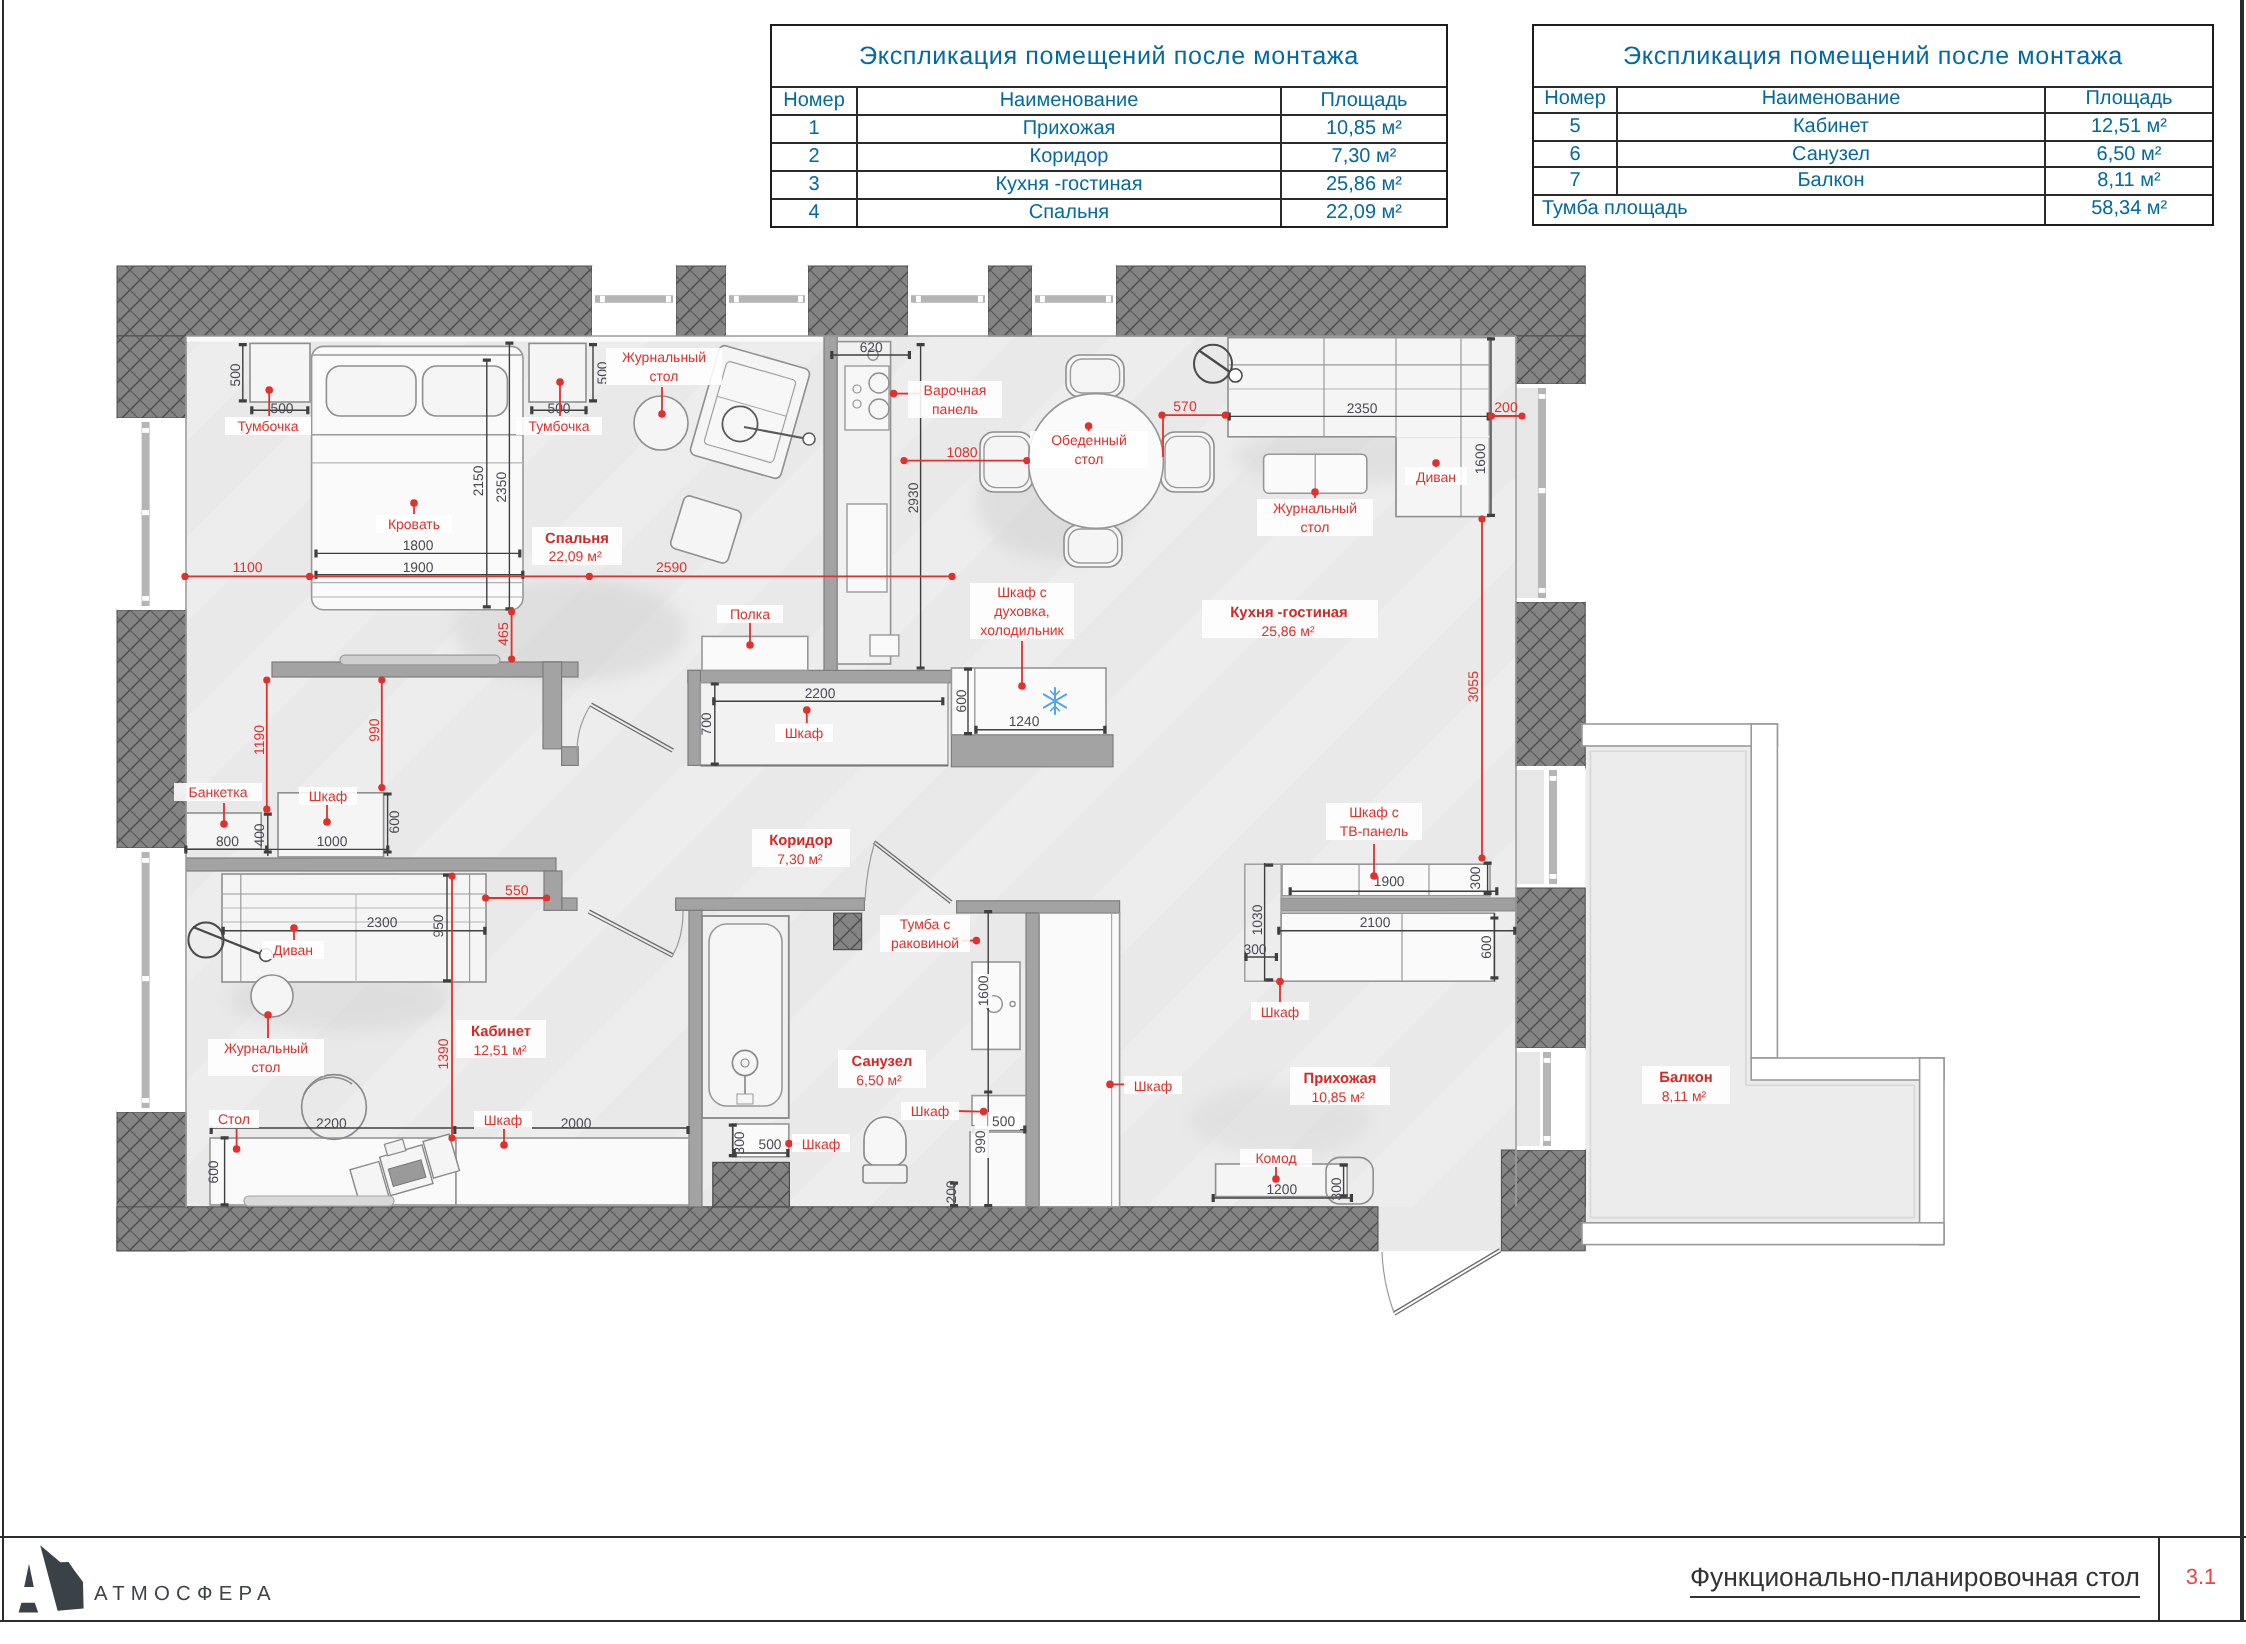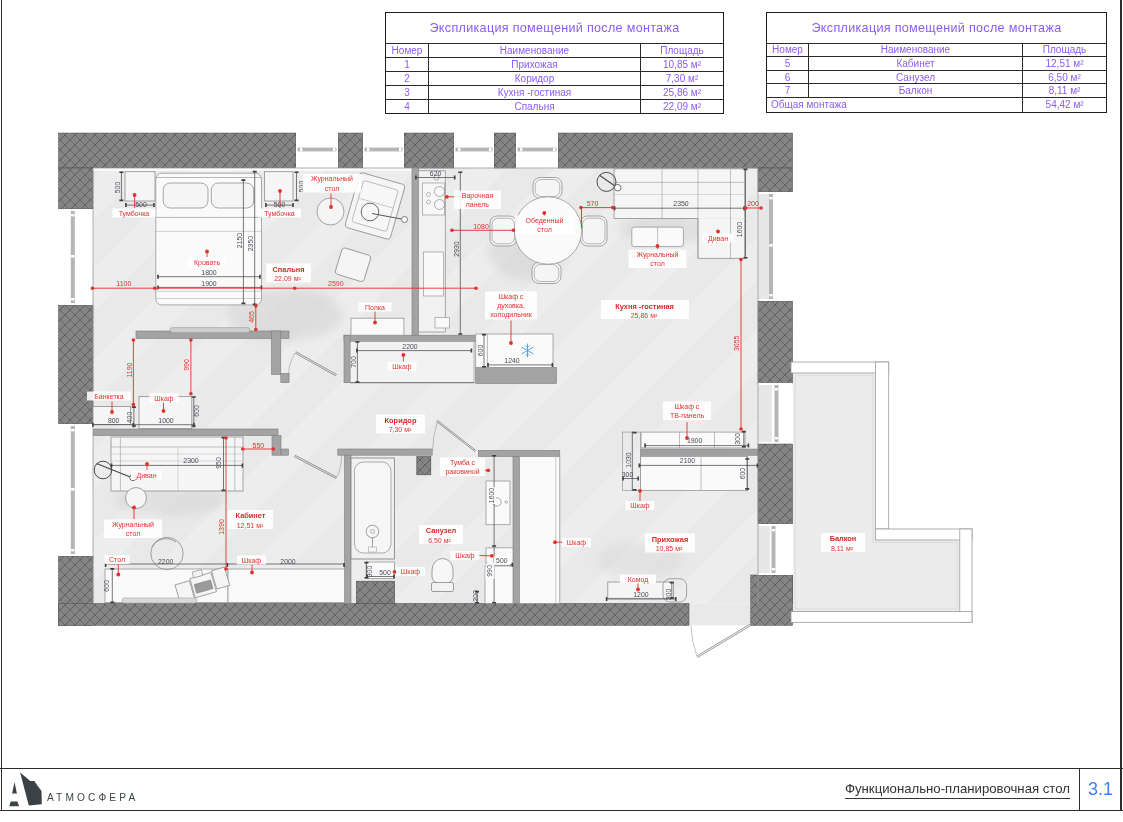--- a/index.html
+++ b/index.html
@@ -1,32 +1,32 @@
 <!DOCTYPE html>
 <html><head>
 <meta charset="utf-8">
 <style>
   html,body{margin:0;padding:0;}
   body{width:1123px;height:822px;position:relative;overflow:hidden;background:#fff;
        font-family:"Liberation Sans", sans-serif;}
-  .tbl{position:absolute;border:1.4px solid #1d1d1d;box-sizing:border-box;color:#8b5cf6;}
+  .tbl{position:absolute;border:1.4px solid #1d1d1d;box-sizing:border-box;color:#0369a1;}
   .tt{border-bottom:1.1px solid #2a2a2a;display:flex;align-items:center;justify-content:center;
       font-size:12.6px;letter-spacing:0.3px;box-sizing:border-box;}
   .tr{display:flex;border-bottom:1px solid #2a2a2a;box-sizing:border-box;}
   .tr:last-child{border-bottom:none;}
   .td{border-right:1px solid #2a2a2a;display:flex;align-items:center;justify-content:center;
       font-size:10px;box-sizing:border-box;height:100%;}
   .td:last-child{border-right:none;}
   #footer-sep{position:absolute;left:0;top:767.6px;width:1123px;height:1.3px;background:#2c2c2c;}
   #footer-bot{position:absolute;left:0;top:809.8px;width:1123px;height:1.3px;background:#2c2c2c;}
   #bord-l{position:absolute;left:0.6px;top:0;width:1.2px;height:811px;background:#2c2c2c;}
   #bord-r{position:absolute;left:1120.3px;top:0;width:1.3px;height:811px;background:#2c2c2c;}
   #box31{position:absolute;left:1079px;top:767.6px;width:1.2px;height:43.4px;background:#2c2c2c;}
   #t31{position:absolute;left:1080px;top:768px;width:41px;height:42px;display:flex;align-items:center;
-      justify-content:center;font-size:18px;color:#3b82f6;}
+      justify-content:center;font-size:11px;color:#ef4444;}
   #ftitle{position:absolute;right:53px;top:781px;font-size:13.2px;color:#333;
       border-bottom:1px solid #333;padding-bottom:2px;}
   #logotext{position:absolute;left:47px;top:791.5px;font-size:10.2px;letter-spacing:3.1px;color:#3d4347;}
 </style>
 </head>
 <body>
 
 <div class="tbl" id="tbl1" style="left:385px;top:12px;width:339px;height:102.3px;">
   <div class="tt" style="height:30.6px;">Экспликация помещений после монтажа</div>
   <div class="tr" style="height:14.3px;">
@@ -72,22 +72,22 @@
       <div class="td" style="width:42px;">6</div>
       <div class="td" style="width:214px;">Санузел</div>
       <div class="td" style="width:83px;">6,50 м²</div>
     </div>
   <div class="tr" style="height:13.6px;">
       <div class="td" style="width:42px;">7</div>
       <div class="td" style="width:214px;">Балкон</div>
       <div class="td" style="width:83px;">8,11 м²</div>
     </div>
   <div class="tr" style="height:13.6px;">
-      <div class="td" style="width:257px;justify-content:flex-start;padding-left:4px;">Общая монтажа</div>
-      <div class="td" style="width:83px;">54,42 м²</div>
+      <div class="td" style="width:257px;justify-content:flex-start;padding-left:4px;">Тумба площадь</div>
+      <div class="td" style="width:83px;">58,34 м²</div>
     </div>
 </div>
 
 <svg id="plan" width="1123" height="822" viewBox="0 0 1123 822" style="position:absolute;left:0;top:0;">
 <defs>
   <pattern id="hx" width="10" height="10" patternUnits="userSpaceOnUse">
     <rect width="10" height="10" fill="#848484"></rect>
     <path d="M-3,3 L3,-3 M0,10 L10,0 M7,13 L13,7" stroke="#4a4a4a" stroke-width="0.7" fill="none"></path>
     <path d="M-3,-3 L13,13 M-3,7 L3,13 M7,-3 L13,3" stroke="#575757" stroke-width="0.6" fill="none"></path>
   </pattern>

